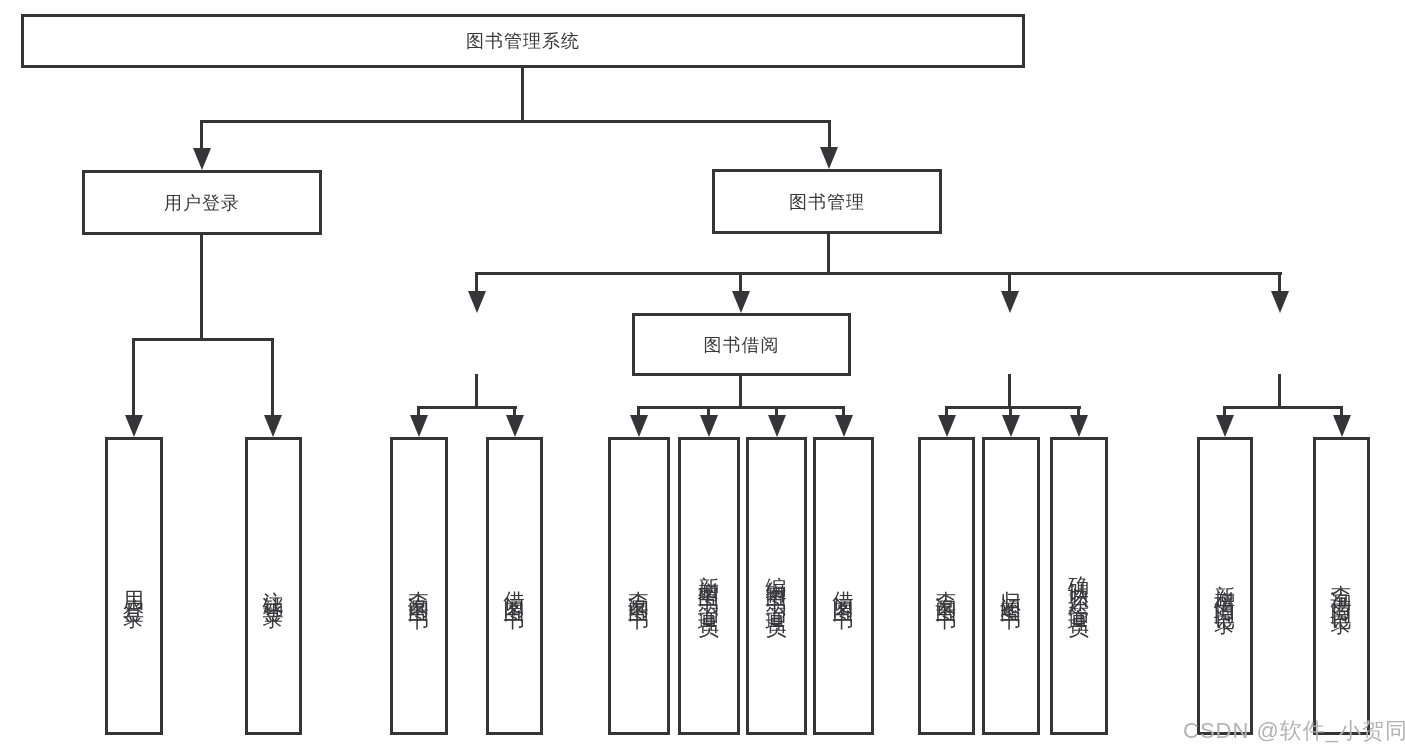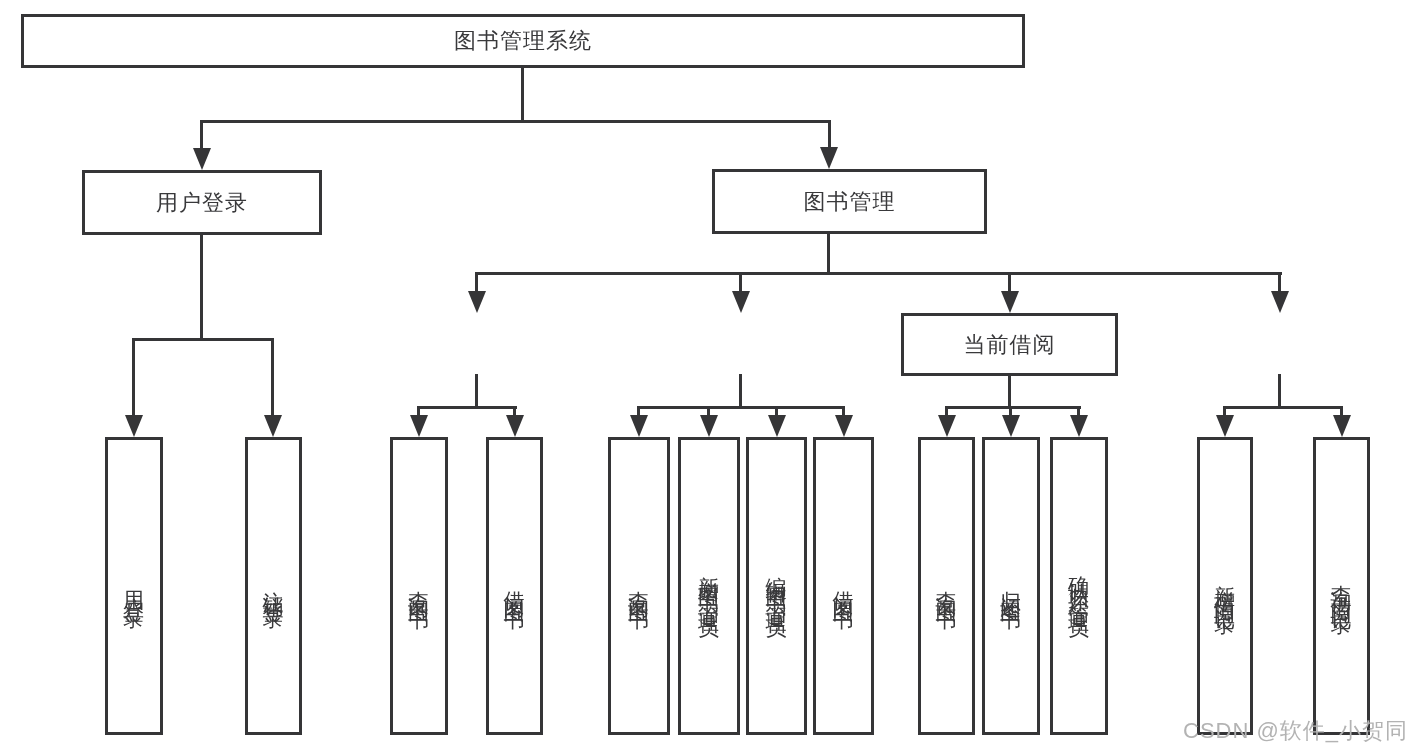--- a/index.html
+++ b/index.html
@@ -10,21 +10,21 @@
   html,body{margin:0;padding:0;background:#fff;}
   body{font-family:"Liberation Sans","DejaVu Sans",sans-serif;}
   #canvas{
     position:relative;width:1405px;height:747px;background:var(--bg);
     overflow:hidden;
   }
   .box{
     position:absolute;box-sizing:border-box;background:#fff;
     border:3px solid var(--line);
     display:flex;align-items:center;justify-content:center;
-    color:var(--text);font-size:22px;letter-spacing:1px;
+    color:var(--text);font-size:18px;letter-spacing:1px;
     z-index:2;
   }
   .vbox{
     writing-mode:vertical-rl;text-orientation:mixed;
     letter-spacing:6px;line-height:1;font-size:21px;
   }
   .vl{position:absolute;width:3px;background:var(--line);z-index:1;}
   .hl{position:absolute;height:3px;background:var(--line);z-index:1;}
   .arrow{
     position:absolute;width:0;height:0;z-index:1;
@@ -38,25 +38,25 @@
 </style>
 </head>
 <body>
 
 <div id="canvas">
 
   <div class="box" style="left:21px;top:14px;width:1004px;height:54px">图书管理系统</div>
 
   <div class="box" style="left:82px;top:170px;width:240px;height:65px">用户登录</div>
 
-  <div class="box" style="left:712px;top:169px;width:275px;height:65px">图书管理</div>
+  <div class="box" style="left:712px;top:169px;width:230px;height:65px">图书管理</div>
 
 
+  <div class="box" style="left:632px;top:313px;width:219px;height:63px">图书借阅</div>
 
-  <div class="box" style="left:901px;top:313px;width:217px;height:63px">当前借阅</div>
 
 
   <div class="box vbox" style="left:105px;top:437px;width:58px;height:298px">用户登录</div>
   <div class="box vbox" style="left:245px;top:437px;width:57px;height:298px">注销登录</div>
 
   <div class="box vbox" style="left:390px;top:437px;width:58px;height:298px">查询图书</div>
   <div class="box vbox" style="left:486px;top:437px;width:57px;height:298px">借阅图书</div>
 
   <div class="box vbox" style="left:608px;top:437px;width:62px;height:298px">查询图书</div>
   <div class="box vbox" style="left:678px;top:437px;width:62px;height:298px">新增图书（管理员）</div>

